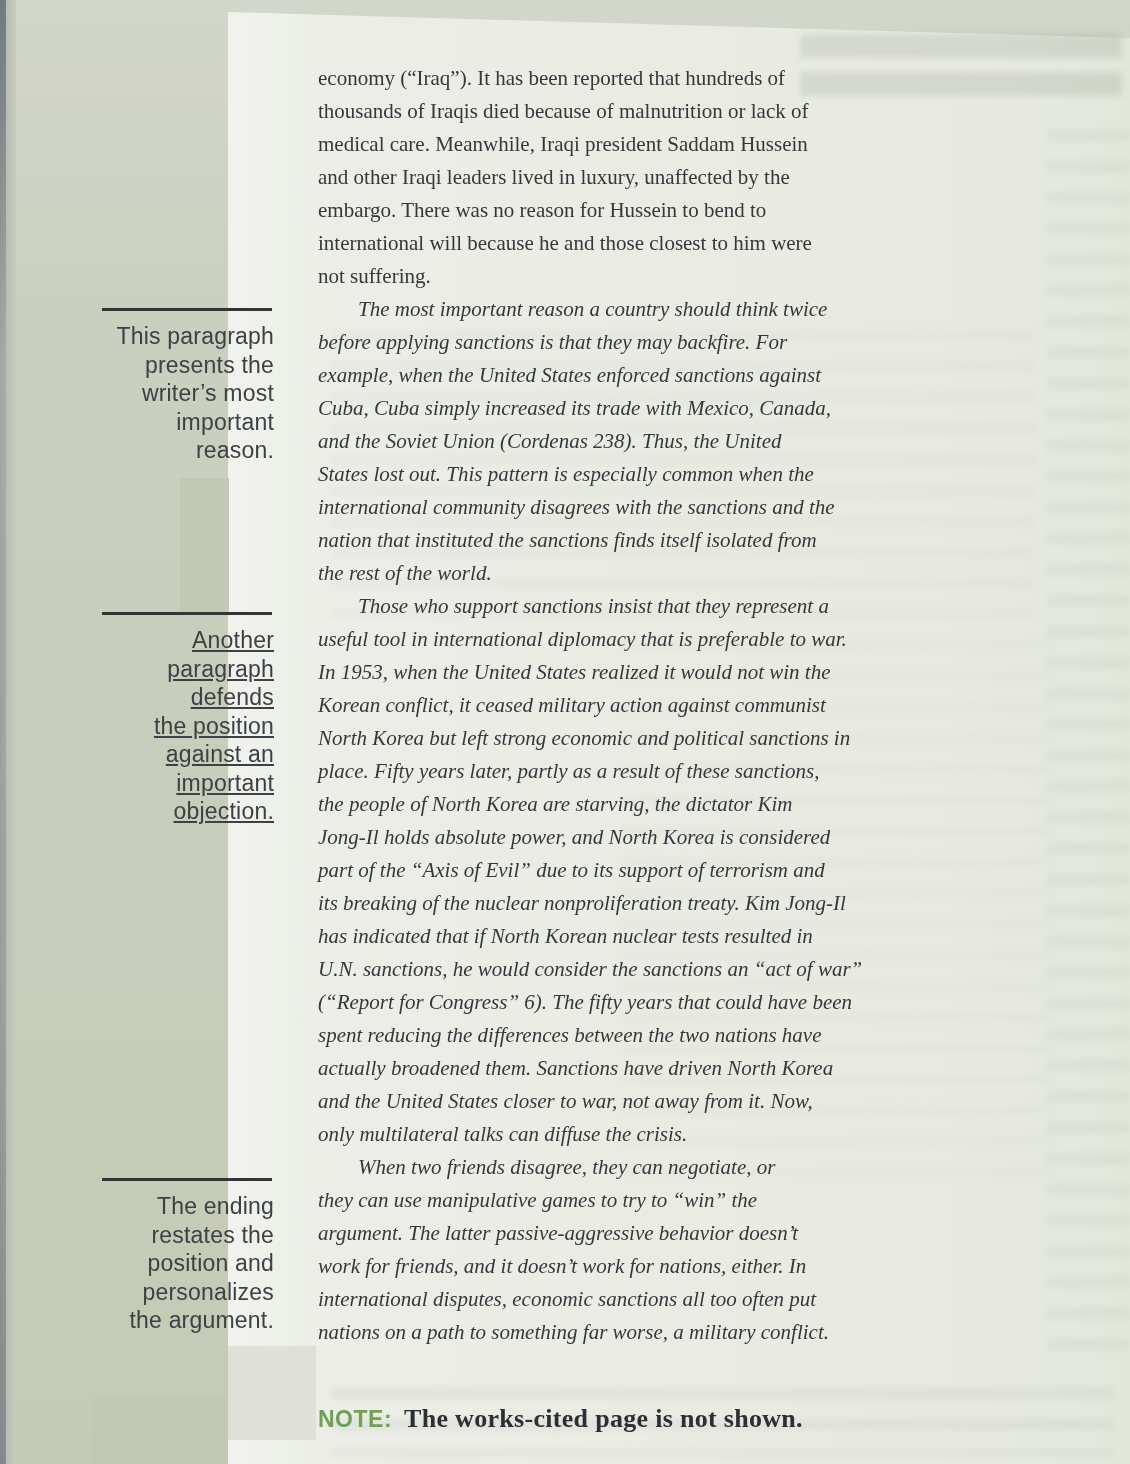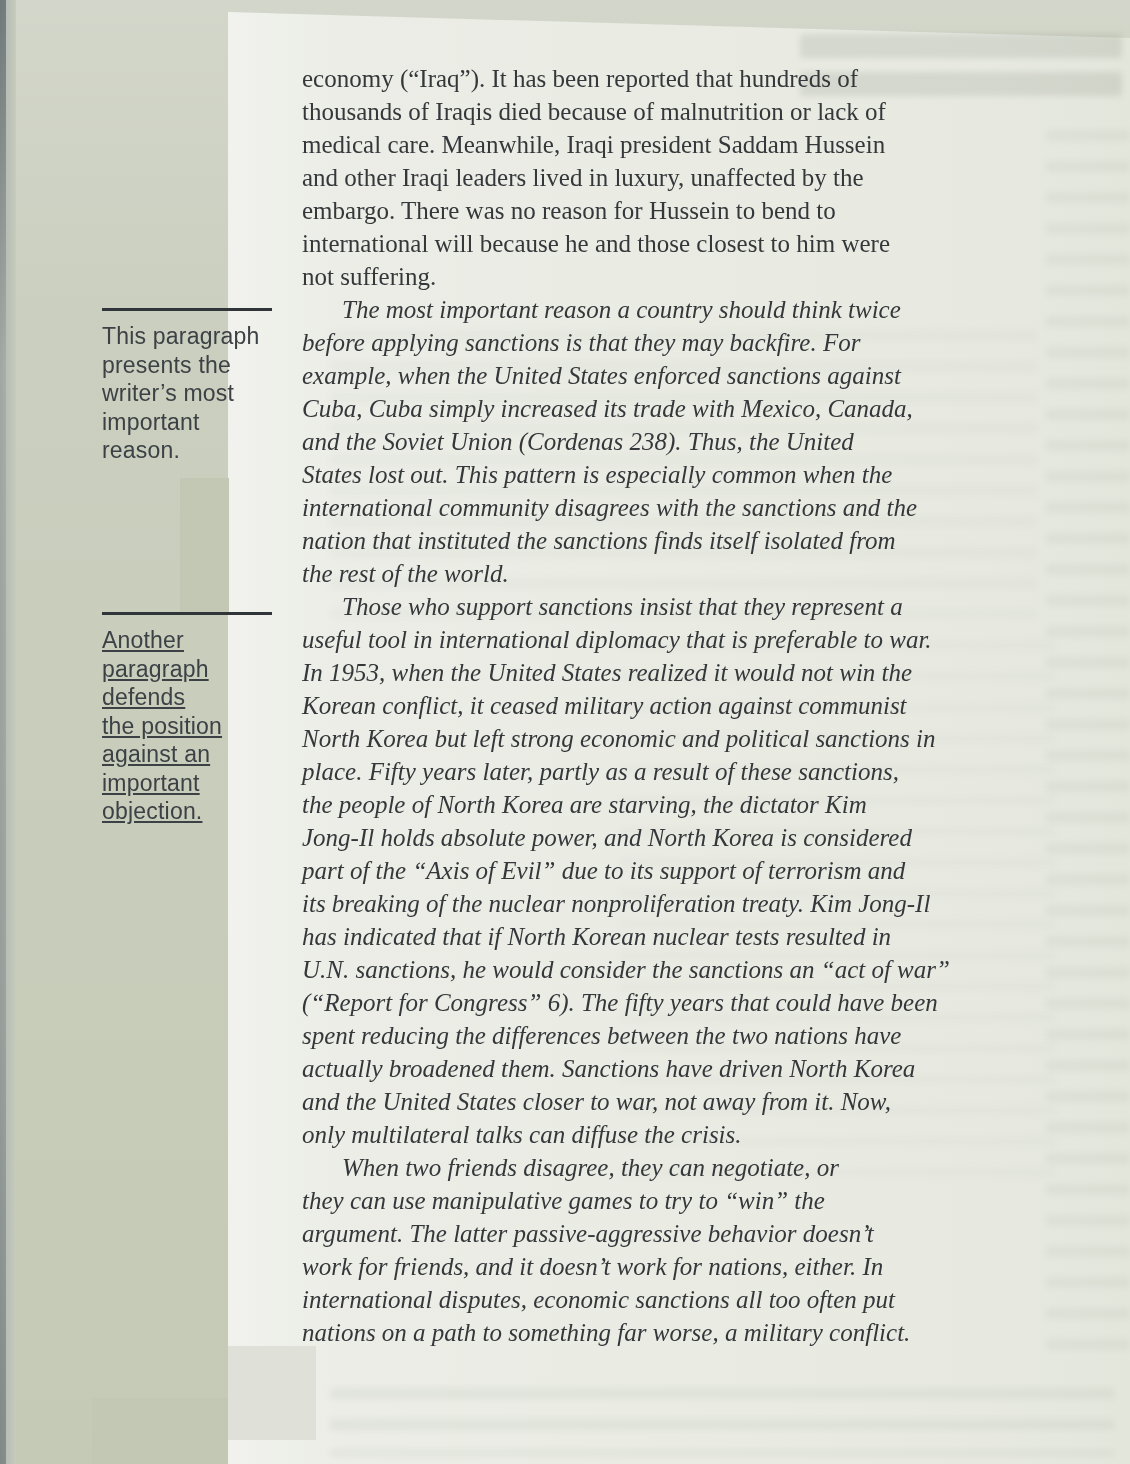--- a/index.html
+++ b/index.html
@@ -36,31 +36,31 @@
   }
   .g1 { left:800px;  top:34px;   width:322px; height:66px;  opacity:.30;
         background:repeating-linear-gradient(180deg, rgba(122,132,116,.6) 0 24px, rgba(0,0,0,0) 24px 38px); }
   .g2 { left:1046px; top:130px;  width:84px;  height:1230px; opacity:.14; }
   .g3 { left:330px;  top:330px;  width:706px; height:288px;  opacity:.07; }
   .g4 { left:620px;  top:640px;  width:436px; height:540px;  opacity:.06; }
   .g5 { left:330px;  top:1388px; width:784px; height:68px;   opacity:.16; }
 
   
   .essay {
-    position:absolute; left:302px; top:62px; width:756px;
+    position:absolute; left:318px; top:62px; width:756px;
     font-family:"Liberation Serif", serif;
-    font-size:25px; line-height:33px; color:#35383b;
+    font-size:21px; line-height:33px; color:#35383b;
   }
   .para { white-space:pre-line; margin:0; }
   .para.indent { text-indent:40px;font-style:italic; }
 
   
   .mnote { position:absolute; left:102px; width:172px; color:#3c4145; }
   .mnote .rule { height:3px; width:170px; background:#2f3539; margin-bottom:11px; }
-  .mnote .mtext { white-space:pre-line; font-size:23px; line-height:28.5px; letter-spacing:.2px; }
+  .mnote .mtext { white-space:pre-line; font-size:23px; line-height:28.5px; letter-spacing:.2px;text-align:right; }
   .mn1 { top:308px; }
   .mn2 { top:612px;text-decoration:underline; }
   .mn3 { top:1178px; }
 
   
   .noteline { position:absolute; left:318px; top:1404px; white-space:nowrap; }
   .note-label {
     font-family:"Liberation Sans", sans-serif; font-weight:bold;
     font-size:23px; color:#6ca253; letter-spacing:.5px; margin-right:12px;
   }
@@ -102,20 +102,28 @@
     <div class="rule"></div>
     <div class="mtext">Another
 paragraph
 defends
 the position
 against an
 important
 objection.</div>
   </div>
 
+  <div class="mnote mn3">
+    <div class="rule"></div>
+    <div class="mtext">The ending
+restates the
+position and
+personalizes
+the argument.</div>
+  </div>
 
   <div class="essay">
     <div class="para">economy (“Iraq”). It has been reported that hundreds of
 thousands of Iraqis died because of malnutrition or lack of
 medical care. Meanwhile, Iraqi president Saddam Hussein
 and other Iraqi leaders lived in luxury, unaffected by the
 embargo. There was no reason for Hussein to bend to
 international will because he and those closest to him were
 not suffering.</div>
     <div class="para indent">The most important reason a country should think twice
@@ -145,14 +153,17 @@
 and the United States closer to war, not away from it. Now,
 only multilateral talks can diffuse the crisis.</div>
     <div class="para indent">When two friends disagree, they can negotiate, or
 they can use manipulative games to try to “win” the
 argument. The latter passive-aggressive behavior doesn’t
 work for friends, and it doesn’t work for nations, either. In
 international disputes, economic sanctions all too often put
 nations on a path to something far worse, a military conflict.</div>
   </div>
 
+  <div class="noteline">
+    <span class="note-label">NOTE:</span><span class="note-text">The works-cited page is not shown.</span>
+  </div>
 
 </div>
 
 </body></html>

